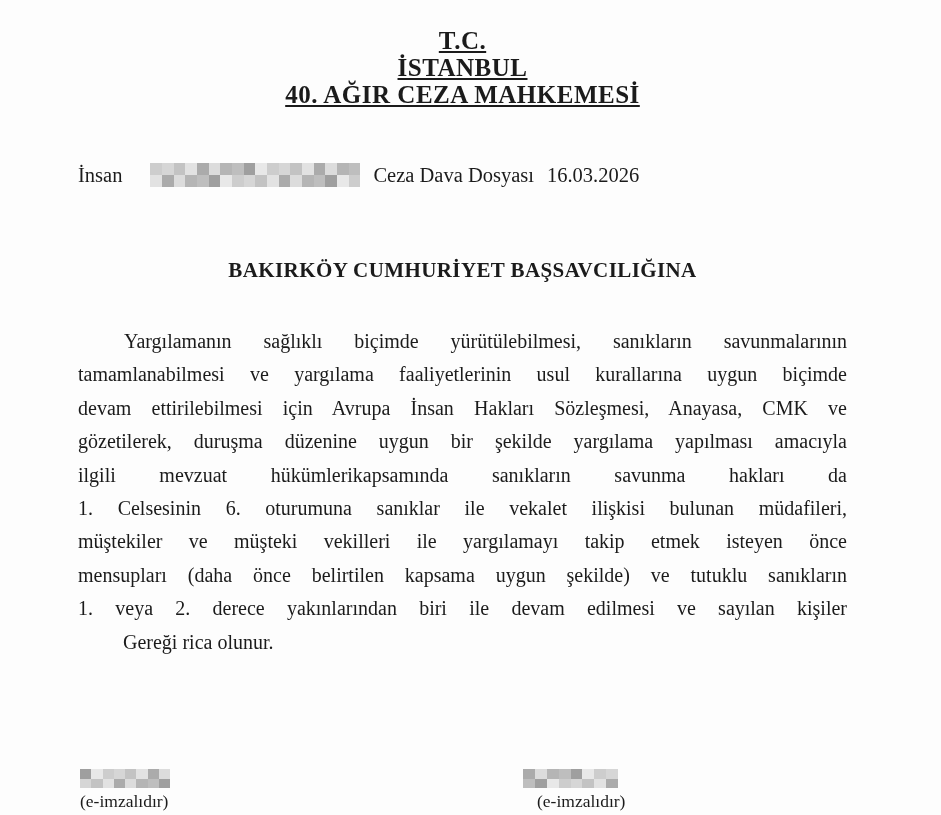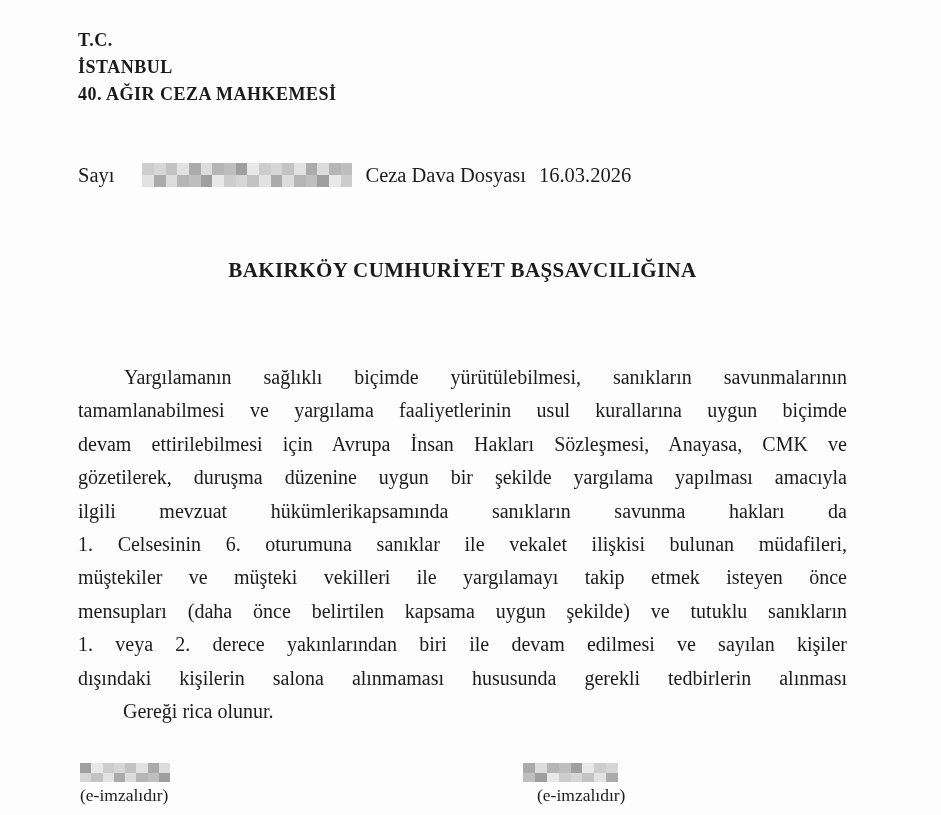--- a/index.html
+++ b/index.html
@@ -20,25 +20,26 @@
     position: absolute;
     left: 78px;
     top: 0;
     width: 769px;
     height: 100%;
   }
   .header-block {
     position: absolute;
     top: 27px;
     width: 100%;
-    text-align: left;
+    text-align: center;
     font-weight: bold;
-    font-size: 18px;
+    font-size: 25px;
     line-height: 27px;
     letter-spacing: 0.5px;
+    text-decoration: underline;
   }
   .ref-row {
     position: absolute;
     top: 162px;
     left: 0;
     width: 100%;
     height: 26px;
     display: flex;
     align-items: center;
     font-size: 20.5px;
@@ -70,32 +71,32 @@
     top: 325px;
     width: 100%;
     font-size: 20px;
     line-height: 33.4px;
   }
   .jline {
     text-align: justify;
     text-align-last: justify;
     white-space: nowrap;
   }
-  .jline.first { padding-left: 46px; margin-top: 36px; }
+  .jline.first { padding-left: 46px; }
   .plainline { text-align: left; }
   .closing { padding-left: 45px; }
   .signatures {
     position: absolute;
     top: 755px;
     left: 0;
     width: 100%;
   }
   .sig-block {
     position: absolute;
-    top: 8px;
+    top: 14px;
   }
   .sig-left { left: 2px; }
   .sig-right { left: 445px; }
   .sig-redaction { height: 19px; margin-bottom: 3px; }
   .sig-redaction.w-left { width: 90px; }
   .sig-redaction.w-right { width: 95px; margin-left: 0px; }
   .sig-label {
     font-size: 17.5px;
     line-height: 20px;
   }
@@ -107,21 +108,21 @@
 <div class="page">
   <div class="content">
 
     <div class="header-block">
       <div>T.C.</div>
       <div>İSTANBUL</div>
       <div>40. AĞIR CEZA MAHKEMESİ</div>
     </div>
 
     <div class="ref-row">
-      <span class="ref-label">Sayı</span>
+      <span class="ref-label">İnsan</span>
       <span class="redaction ref-redaction" style="grid-template-columns: repeat(18, 1fr); grid-template-rows: repeat(2, 1fr);">
           <div style="background: rgb(205, 205, 205);"></div>
           <div style="background: rgb(214, 214, 214);"></div>
           <div style="background: rgb(195, 195, 195);"></div>
           <div style="background: rgb(226, 226, 226);"></div>
           <div style="background: rgb(171, 171, 171);"></div>
           <div style="background: rgb(220, 220, 220);"></div>
           <div style="background: rgb(181, 181, 181);"></div>
           <div style="background: rgb(190, 190, 190);"></div>
           <div style="background: rgb(159, 159, 159);"></div>
@@ -162,21 +163,20 @@
     <div class="body-block">
       <div class="jline first">Yargılamanın sağlıklı biçimde yürütülebilmesi, sanıkların savunmalarının</div>
       <div class="jline">tamamlanabilmesi ve yargılama faaliyetlerinin usul kurallarına uygun biçimde</div>
       <div class="jline">devam ettirilebilmesi için Avrupa İnsan Hakları Sözleşmesi, Anayasa, CMK ve</div>
       <div class="jline">gözetilerek, duruşma düzenine uygun bir şekilde yargılama yapılması amacıyla</div>
       <div class="jline">ilgili mevzuat hükümlerikapsamında sanıkların savunma hakları da</div>
       <div class="jline">1. Celsesinin 6. oturumuna sanıklar ile vekalet ilişkisi bulunan müdafileri,</div>
       <div class="jline">müştekiler ve müşteki vekilleri ile yargılamayı takip etmek isteyen önce</div>
       <div class="jline">mensupları (daha önce belirtilen kapsama uygun şekilde) ve tutuklu sanıkların</div>
       <div class="jline">1. veya 2. derece yakınlarından biri ile devam edilmesi ve sayılan kişiler</div>
-      <div class="jline">dışındaki kişilerin salona alınmaması hususunda gerekli tedbirlerin alınması</div>
       <div class="plainline closing">Gereği rica olunur.</div>
     </div>
 
     <div class="signatures">
       <div class="sig-block sig-left">
         <div class="redaction sig-redaction w-left" style="grid-template-columns: repeat(8, 1fr); grid-template-rows: repeat(2, 1fr);">
             <div style="background: rgb(159, 159, 159);"></div>
             <div style="background: rgb(232, 232, 232);"></div>
             <div style="background: rgb(205, 205, 205);"></div>
             <div style="background: rgb(214, 214, 214);"></div>

